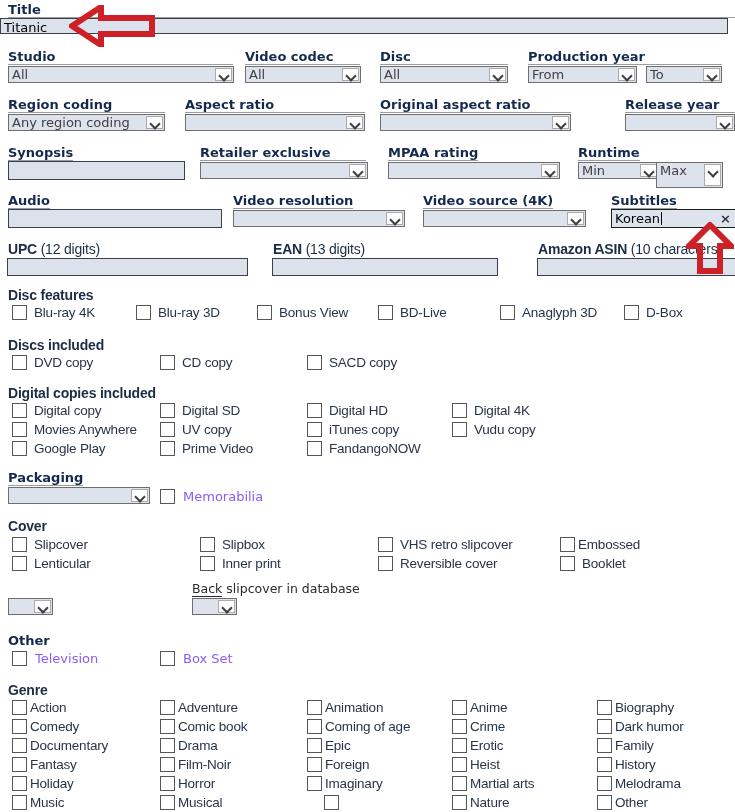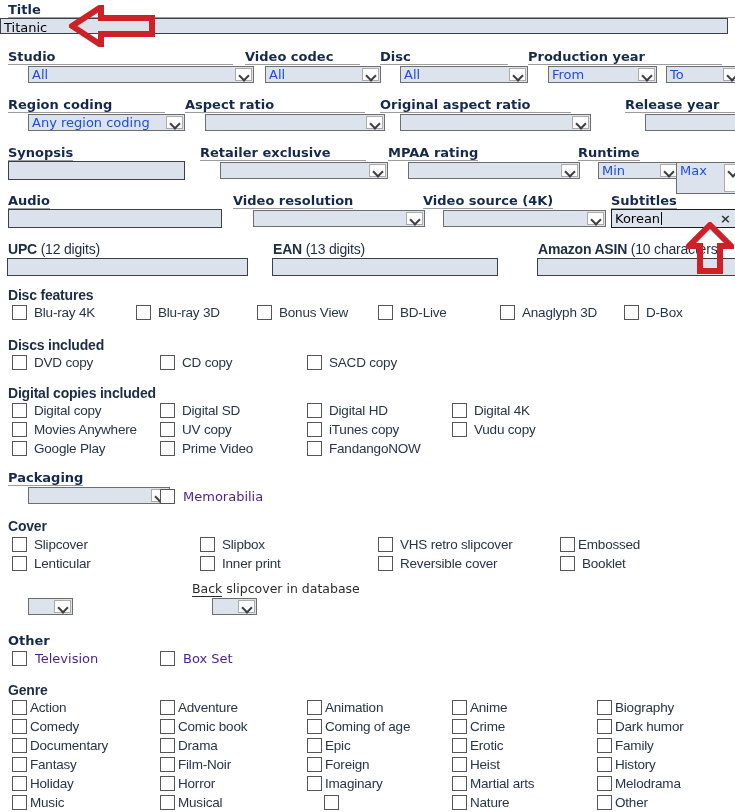--- a/index.html
+++ b/index.html
@@ -9,31 +9,31 @@
        color:#15294e;border-bottom:1px solid #9c9c9c;white-space:nowrap;}
   .lbl.noline{border-bottom:none;}
   .plain{position:absolute;font:12.5px/15px "DejaVu Sans",sans-serif;color:#2b2b2b;white-space:nowrap;}
   .plain .u{border-bottom:1px solid #2b2b2b;}
   .in{position:absolute;box-sizing:border-box;background:#dbe2ec;border:1px solid #3a3f4a;
       font:13px/15px "DejaVu Sans",sans-serif;color:#000;padding:1px 3px;white-space:nowrap;}
   .in.focus{border-color:#1c1c1c;background:#dde4ee;}
   .caret{display:inline-block;width:1px;height:13px;background:#000;vertical-align:-2px;margin-left:1px;}
   .clear-x{position:absolute;right:4px;top:1px;font:bold 13px "DejaVu Sans",sans-serif;color:#333;cursor:pointer;}
   .sel{position:absolute;box-sizing:border-box;background:#dce3ed;border:1px solid #6e6e6e;
-       font:13px/13px "DejaVu Sans",sans-serif;color:#1d4ed8;padding:1px 20px 1px 3px;white-space:nowrap;overflow:hidden;margin-left:20px;}
+       font:13px/13px "DejaVu Sans",sans-serif;color:#404040;padding:1px 20px 1px 3px;white-space:nowrap;overflow:hidden;}
   .arr{position:absolute;top:1px;right:1px;bottom:1px;width:17px;background:#fdfdfd;
        border:1px solid #ababab;box-sizing:border-box;}
   .arr::after{content:"";position:absolute;left:4px;top:3px;width:6px;height:6px;
        border-right:2px solid #3f3f3f;border-bottom:2px solid #3f3f3f;transform:rotate(45deg);}
   .cond-title{position:absolute;font:bold 14px/16px "Liberation Sans",sans-serif;
        color:#1d2c45;letter-spacing:-0.2px;white-space:nowrap;}
   .cbitem{position:absolute;display:flex;align-items:center;height:15px;}
   .cbbox{flex:0 0 13px;width:13px;height:13px;background:#fff;border:1px solid #565656;box-sizing:content-box;}
   .cblabel{font:13.5px/15px "Liberation Sans",sans-serif;color:#273549;letter-spacing:-0.2px;white-space:nowrap;}
-  .cblabel.verd{font:13px/15px "DejaVu Sans",sans-serif;color:#4c1d95;letter-spacing:0;}
+  .cblabel.verd{font:13px/15px "DejaVu Sans",sans-serif;color:#8b5cf6;letter-spacing:0;}
   .annot{position:absolute;pointer-events:none;}
 </style>
 </head>
 <body>
 
 <div id="page">
 
   <div class="lbl" style="left:8px;top:2px;width:727px">Title</div>
   <div class="in" style="left:0;top:18px;width:728px;height:16px">Titanic</div>
 
@@ -66,21 +66,21 @@
   <div class="in" style="left:8px;top:161px;width:177px;height:19px"></div>
 
   <div class="lbl" style="left:200px;top:145px;width:166px">Retailer exclusive</div>
   <div class="sel" style="left:200px;top:162px;width:168px;height:17px"><span></span><span class="arr"></span></div>
 
   <div class="lbl" style="left:388px;top:145px">MPAA rating</div>
   <div class="sel" style="left:388px;top:162px;width:172px;height:17px"><span></span><span class="arr"></span></div>
 
   <div class="lbl" style="left:578px;top:145px">Runtime</div>
   <div class="sel" style="left:578px;top:162px;width:81px;height:17px"><span>Min</span><span class="arr"></span></div>
-  <div class="sel" style="left:656px;top:162px;width:67px;height:32px"><span>Max</span><span class="arr"></span></div>
+  <div class="sel" style="left:656px;top:162px;width:67px;height:26px"><span>Max</span><span class="arr"></span></div>
 
   <div class="lbl" style="left:8px;top:193px">Audio</div>
   <div class="in" style="left:8px;top:209px;width:214px;height:19px"></div>
 
   <div class="lbl" style="left:233px;top:193px">Video resolution</div>
   <div class="sel" style="left:233px;top:210px;width:172px;height:17px"><span></span><span class="arr"></span></div>
 
   <div class="lbl" style="left:423px;top:193px">Video source (4K)</div>
   <div class="sel" style="left:423px;top:210px;width:163px;height:17px"><span></span><span class="arr"></span></div>
 

